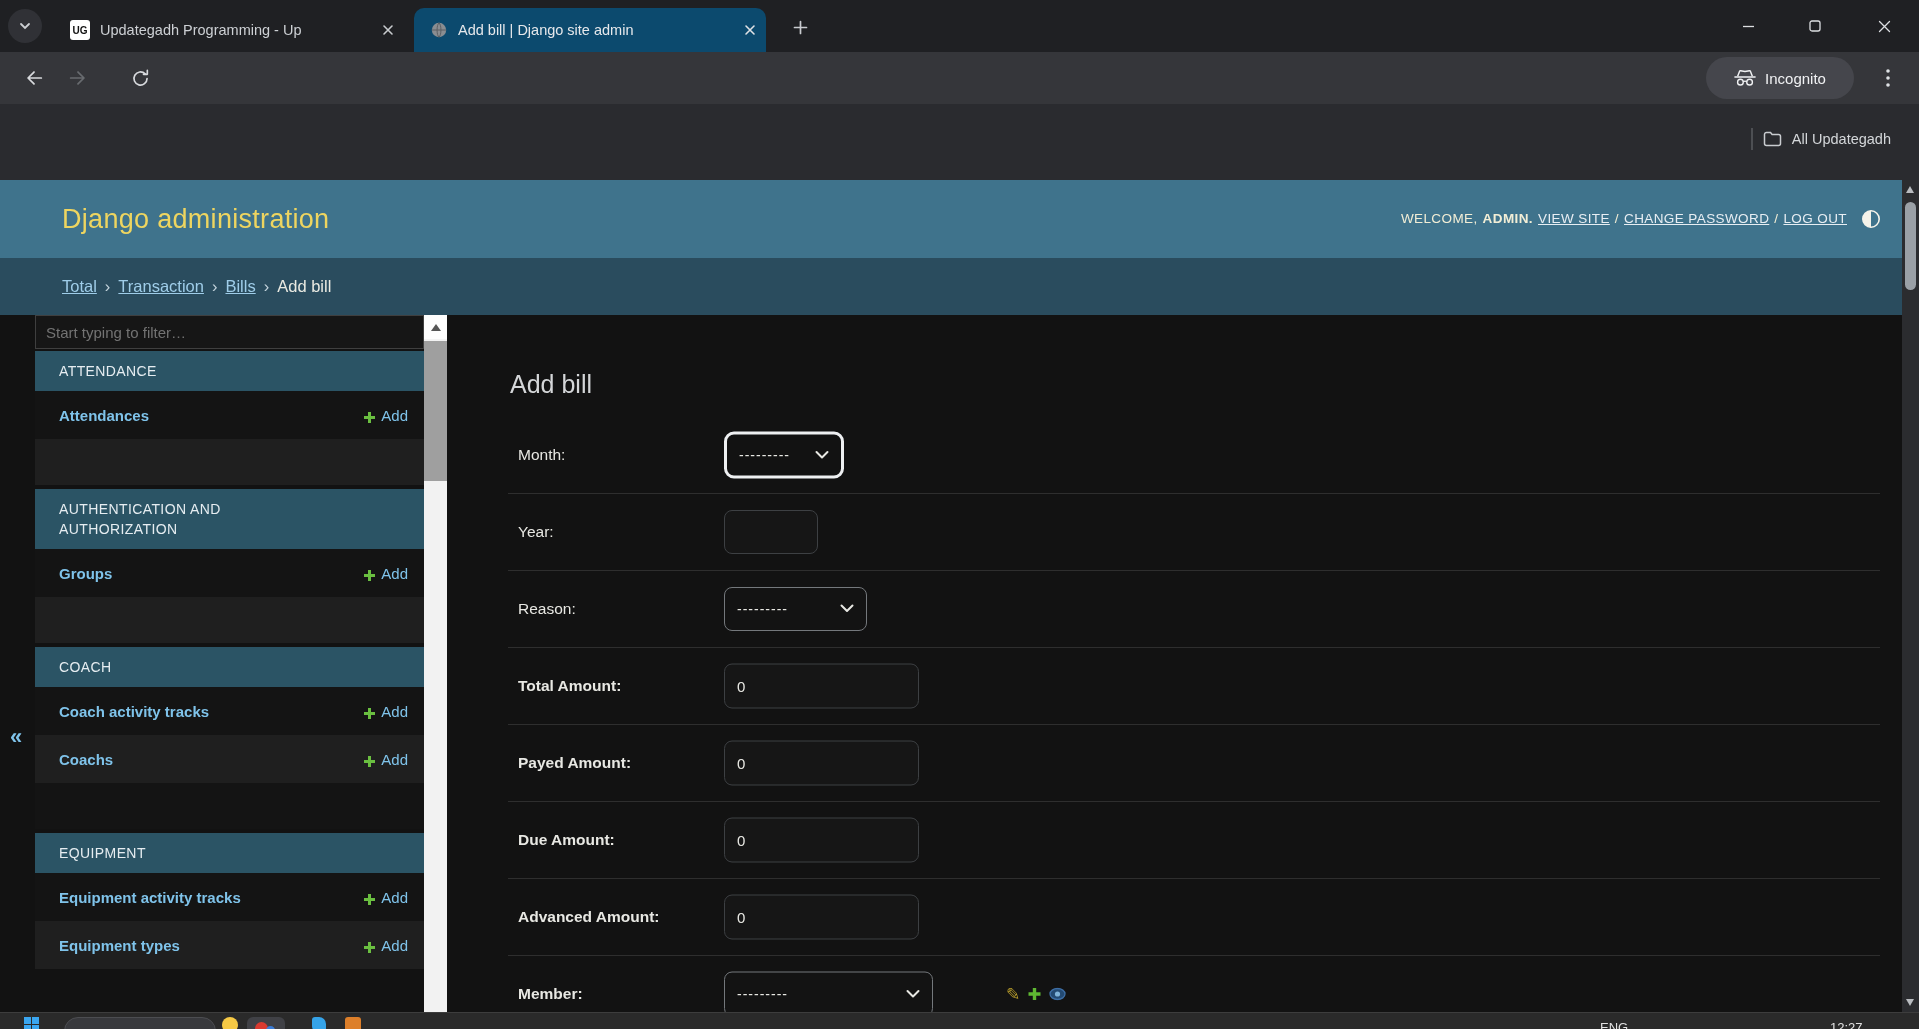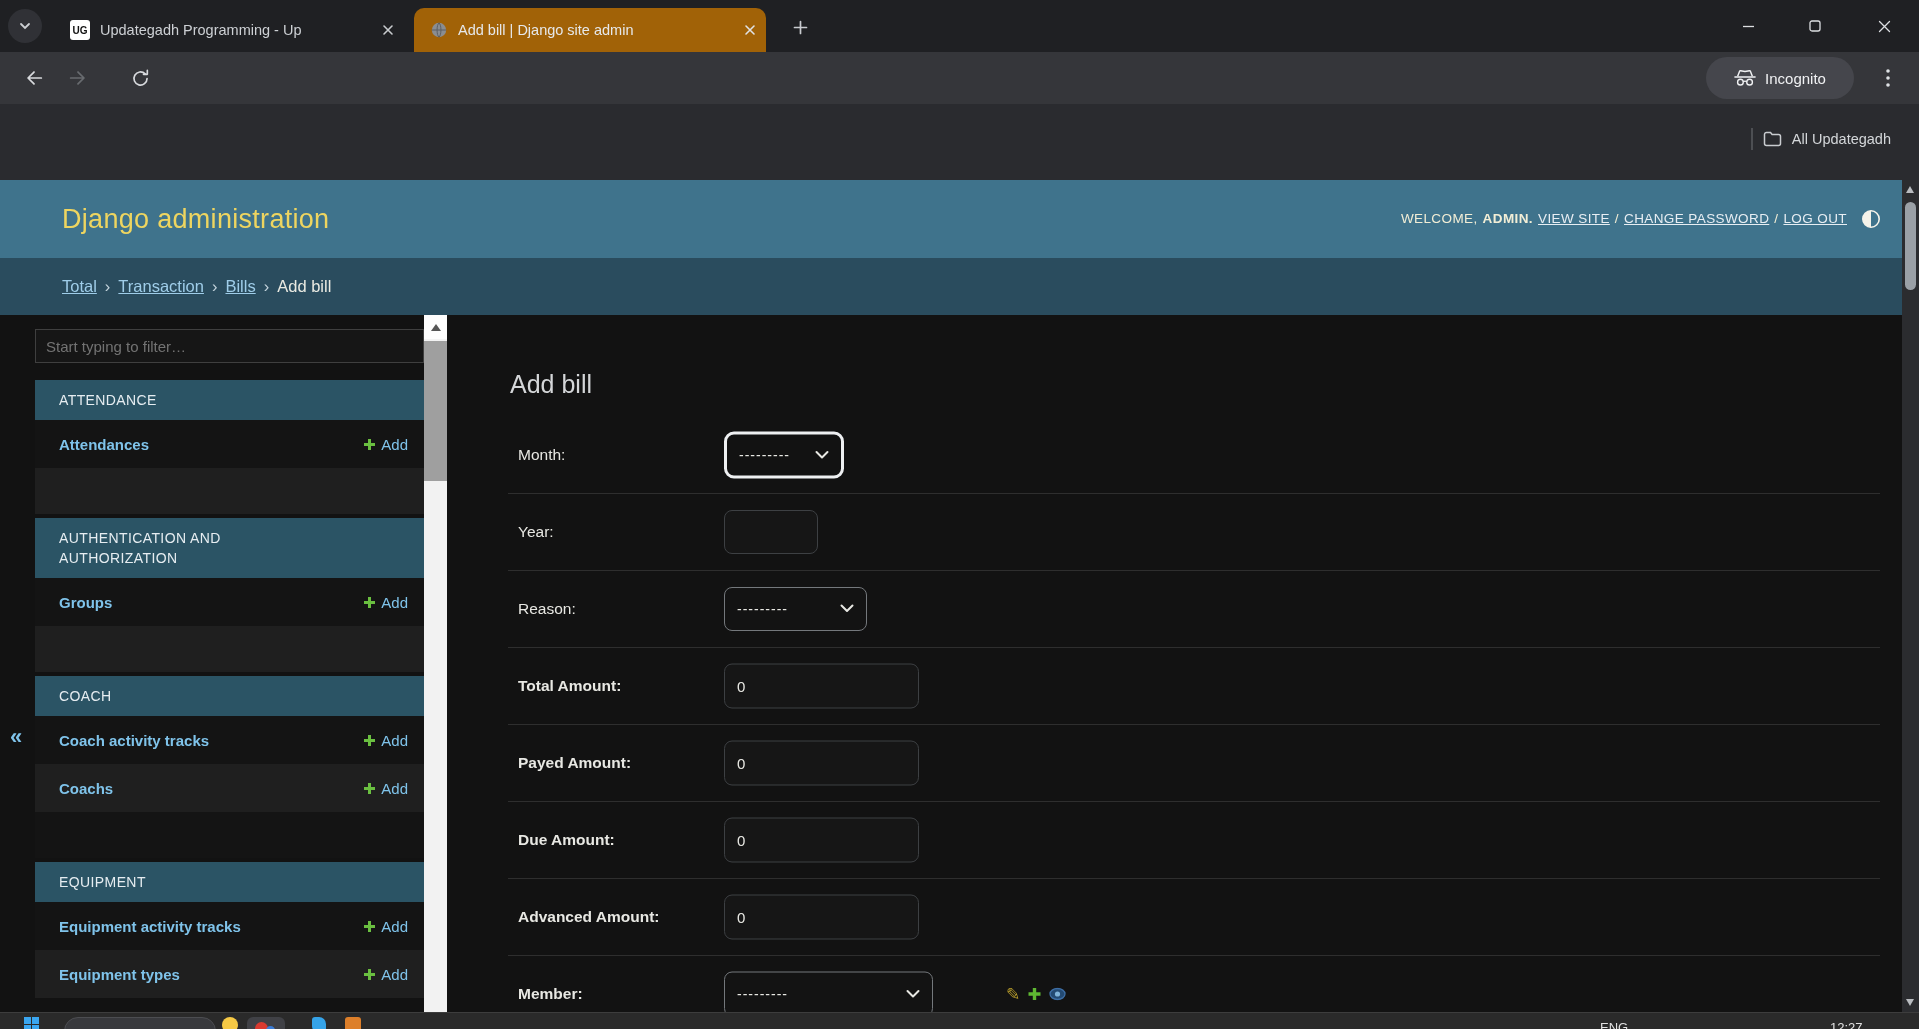--- a/index.html
+++ b/index.html
@@ -6,21 +6,21 @@
   .screen{position:relative;width:1919px;height:1029px;overflow:hidden;background:#121212;
           font-family:"Liberation Sans",sans-serif;color:#e8e8e3;}
   svg{display:block;}
 
   
   .tabbar{position:absolute;left:0;top:0;width:1919px;height:52px;background:#1f2023;}
   .tab-search-btn{position:absolute;left:8px;top:9px;width:34px;height:34px;border-radius:50%;
                   background:#303136;display:flex;align-items:center;justify-content:center;}
   .tab{position:absolute;top:8px;height:44px;display:flex;align-items:center;}
   .tab1{left:58px;width:346px;}
-  .tab2{left:414px;width:352px;background:#a16207;border-radius:10px 10px 0 0;}
+  .tab2{left:414px;width:352px;background:#0c4a6e;border-radius:10px 10px 0 0;}
   .favicon-ug{width:20px;height:20px;background:#fff;border-radius:3px;color:#111;font-weight:bold;
               font-size:10px;display:flex;align-items:center;justify-content:center;margin:0 10px 0 12px;flex:0 0 auto;}
   .tab-title{font-size:14.5px;color:#cdd0d4;white-space:nowrap;overflow:hidden;flex:1 1 auto;}
   .tab2 .tab-title{color:#e6e8eb;}
   .tab-close{flex:0 0 auto;margin:0 10px;}
   .newtab{position:absolute;left:788px;top:15px;width:24px;height:24px;display:flex;align-items:center;justify-content:center;}
   .winctl{position:absolute;top:14px;width:26px;height:24px;display:flex;align-items:center;justify-content:center;}
 
   .toolbar{position:absolute;left:0;top:52px;width:1919px;height:52px;background:#35363a;}
   .nav-ic{position:absolute;top:12px;width:28px;height:28px;display:flex;align-items:center;justify-content:center;}
@@ -46,34 +46,34 @@
   
   .breadcrumbs{position:absolute;left:0;top:258px;width:1919px;height:57px;background:#2a4c5e;
                display:flex;align-items:center;font-size:16.5px;}
   .breadcrumbs .inner{margin-left:62px;display:flex;gap:8px;align-items:center;}
   .crumb{color:#9fcde9;}
   .crumb-sep{color:#c3d3dc;}
   .crumb-current{color:#e9eae2;}
 
   
   .sidebar{position:absolute;left:35px;top:315px;width:389px;height:697px;background:#121212;overflow:hidden;}
-  .filter-input{display:block;box-sizing:border-box;width:100%;height:34px;margin-top:14px;background:#161616;
+  .filter-input{display:block;box-sizing:border-box;width:100%;height:34px;background:#161616;
                 border:1px solid #3f3f3f;color:#e8e8e3;font-size:15px;padding:0 10px;font-family:inherit;}
   .filter-input::placeholder{color:#737373;}
   .mod-caption{box-sizing:border-box;background:#2b5465;padding:10px 16px 10px 24px;margin-top:0;}
   .mod-caption span{display:block;max-width:230px;font-size:14px;line-height:20px;color:#e6edf1;letter-spacing:.4px;}
   .side-row{box-sizing:border-box;height:48px;display:flex;align-items:center;padding:0 16px 0 24px;}
   .row-dark{background:#141414;}
   .row-light{background:#1f1f1f;}
   .side-link{font-size:15px;font-weight:bold;color:#7fc3ea;text-decoration:none;}
   .side-spacer{flex:1 1 auto;}
-  .addlink{display:flex;align-items:center;gap:5px;font-size:15px;color:#7fc3ea;text-decoration:none;}
+  .addlink{display:flex;align-items:flex-end;gap:5px;font-size:15px;color:#7fc3ea;text-decoration:none;}
   .empty-row{height:46px;}
   .mod-gap{height:4px;background:#121212;}
-  .first-caption{margin-top:17px;}
+  .first-caption{margin-top:2px;}
   .collapse-toggle{position:absolute;left:10px;top:724px;font-size:22px;font-weight:bold;color:#7fc3ea;}
 
   
   .side-scroll{position:absolute;left:424px;top:315px;width:23px;height:697px;background:#f2f2f2;}
   .side-scroll .btn{position:absolute;left:0;top:0;width:23px;height:24px;background:#fdfdfd;
                     display:flex;align-items:center;justify-content:center;}
   .tri-up{width:0;height:0;border-left:5px solid transparent;border-right:5px solid transparent;border-bottom:7px solid #555;}
   .side-thumb{position:absolute;left:0;top:26px;width:23px;height:140px;background:#9f9f9f;}
 
   

